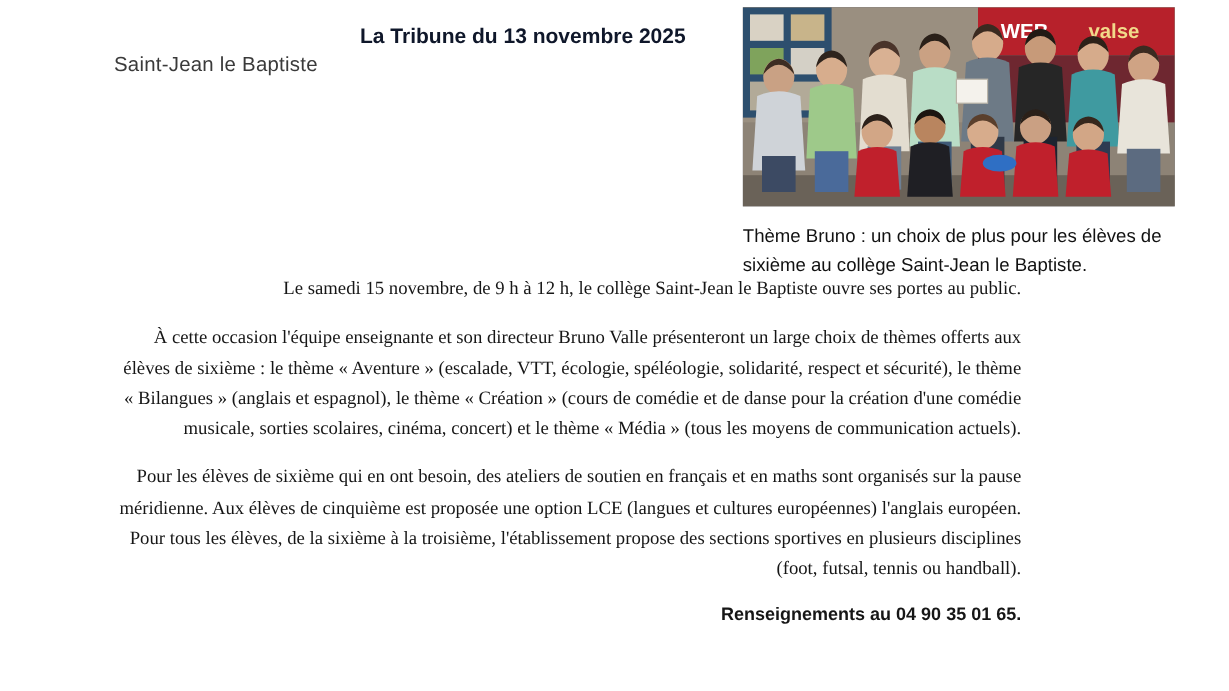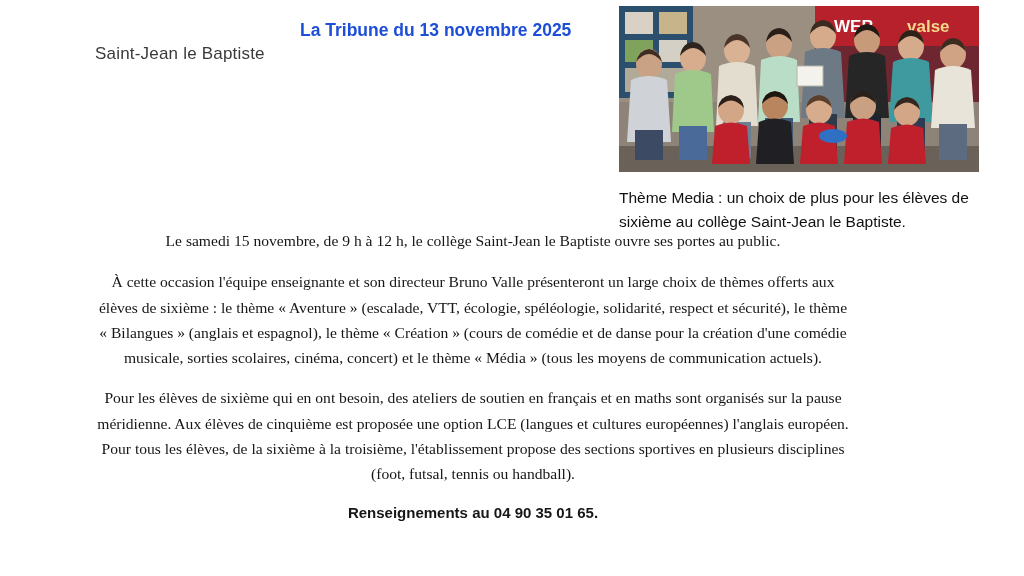--- a/index.html
+++ b/index.html
@@ -32,21 +32,21 @@
     font-family: "Liberation Sans", sans-serif;
     font-weight: 400;
     text-align: center;
   }
   .edition {
     position: absolute;
     left: 300px;
     top: 20px;
     font-size: 17.5px;
     font-weight: 700;
-    color: #1d4ed8;
+    color: #0f172a;
     font-family: "Liberation Sans", sans-serif;
   }
 
   
   .headline {
     position: absolute;
     left: 95px;
     top: 80px;
     width: 470px;
     font-size: 31px;
@@ -87,21 +87,21 @@
     left: 95px;
     top: 228px;
     width: 756px;
   }
   .para {
     font-family: "Liberation Serif", serif;
     font-size: 15.6px;
     line-height: 1.62;
     color: #161616;
     margin: 0 0 15px 0;
-    text-align: center;
+    text-align: right;
   }
   .para.lead {
     margin-bottom: 16px;
   }
   .para.contact {
     font-family: "Liberation Sans", sans-serif;
     font-weight: 700;
     font-size: 15px;
     margin-top: 6px;
   }
@@ -201,21 +201,21 @@
           <ellipse cx="288" cy="106" rx="13" ry="14" fill="#d2a686"></ellipse>
           <path d="M275 104 q13 -15 26 0 q-2 -12 -13 -13 q-11 1 -13 13z" fill="#35271d"></path>
           <path d="M272 122 q16 -7 32 0 l3 36 h-38z" fill="#c0202c"></path>
 
           <rect x="178" y="60" width="26" height="20" fill="#f4f2ec" stroke="#b9b4a8"></rect>
 
           <ellipse cx="214" cy="130" rx="14" ry="7" fill="#2f6fc4"></ellipse>
         </g>
       </svg>
     </div>
-    <div class="caption">Thème Media : un choix de plus pour les élèves de sixième au collège Saint-Jean le Baptiste.</div>
+    <div class="caption">Thème Bruno : un choix de plus pour les élèves de sixième au collège Saint-Jean le Baptiste.</div>
   </div>
 
   <div class="body-col">
     <p class="para lead">Le samedi 15 novembre, de 9 h à 12 h, le collège Saint-Jean le Baptiste ouvre ses portes au public.</p>
     <p class="para">À cette occasion l'équipe enseignante et son directeur Bruno Valle présenteront un large choix de thèmes offerts aux élèves de sixième : le thème « Aventure » (escalade, VTT, écologie, spéléologie, solidarité, respect et sécurité), le thème « Bilangues » (anglais et espagnol), le thème « Création » (cours de comédie et de danse pour la création d'une comédie musicale, sorties scolaires, cinéma, concert) et le thème « Média » (tous les moyens de communication actuels).</p>
     <p class="para">Pour les élèves de sixième qui en ont besoin, des ateliers de soutien en français et en maths sont organisés sur la pause méridienne. Aux élèves de cinquième est proposée une option LCE (langues et cultures européennes) l'anglais européen. Pour tous les élèves, de la sixième à la troisième, l'établissement propose des sections sportives en plusieurs disciplines (foot, futsal, tennis ou handball).</p>
     <p class="para contact">Renseignements au 04 90 35 01 65.</p>
   </div>
 
 </div>

